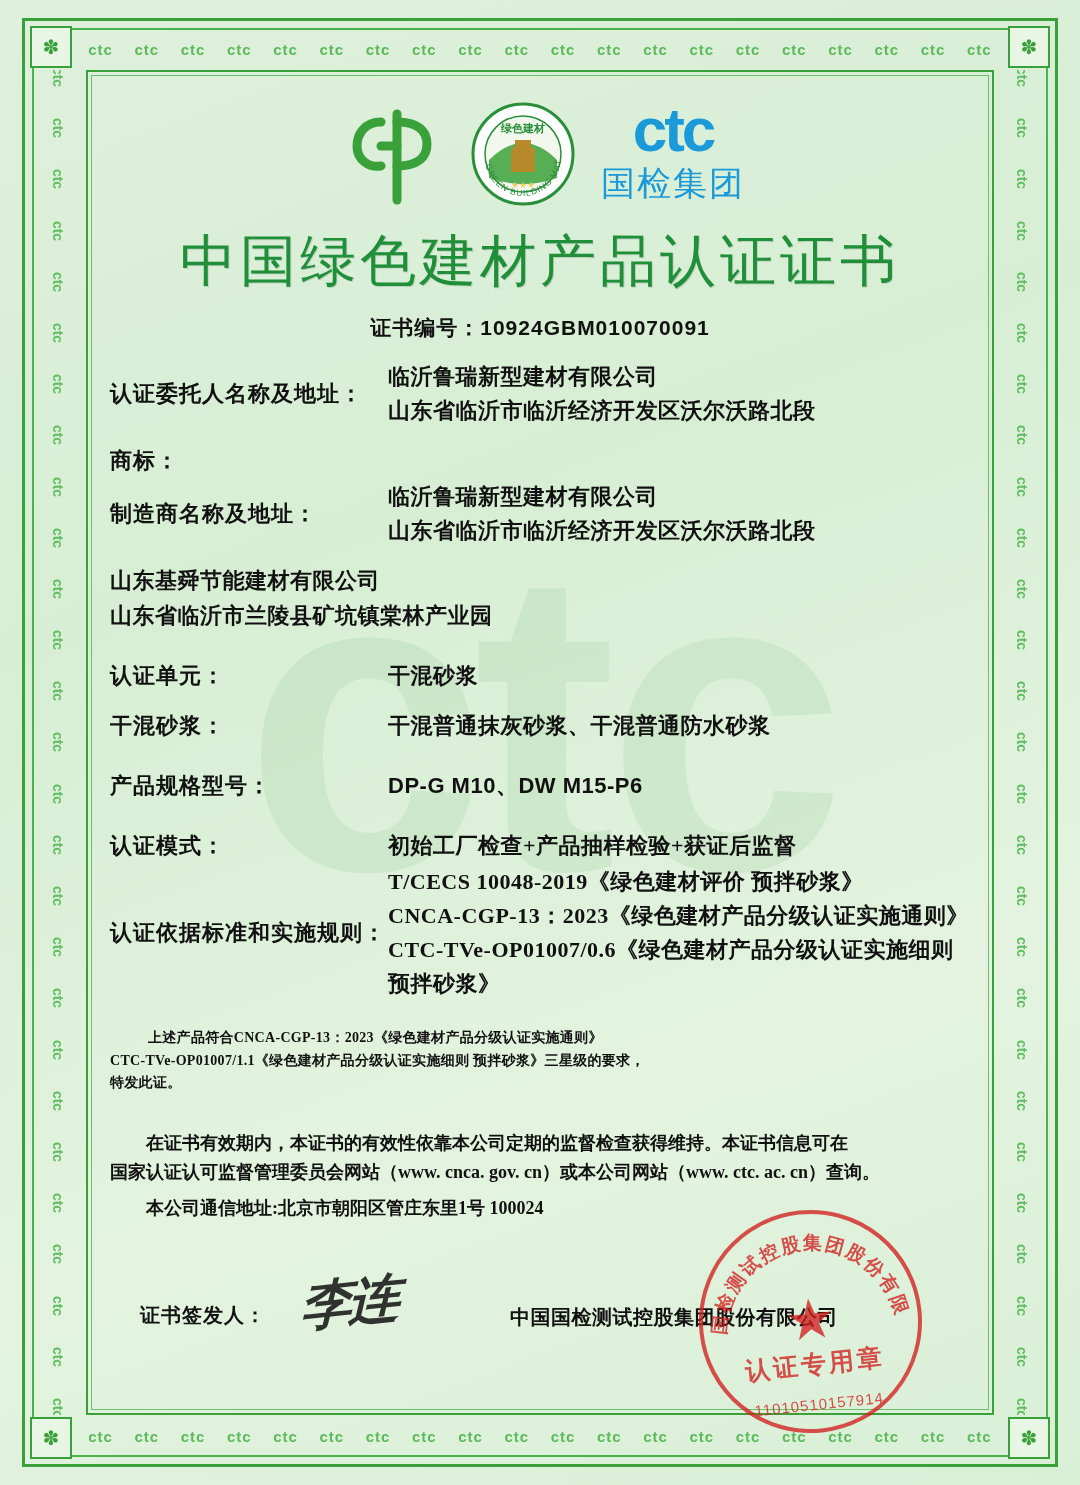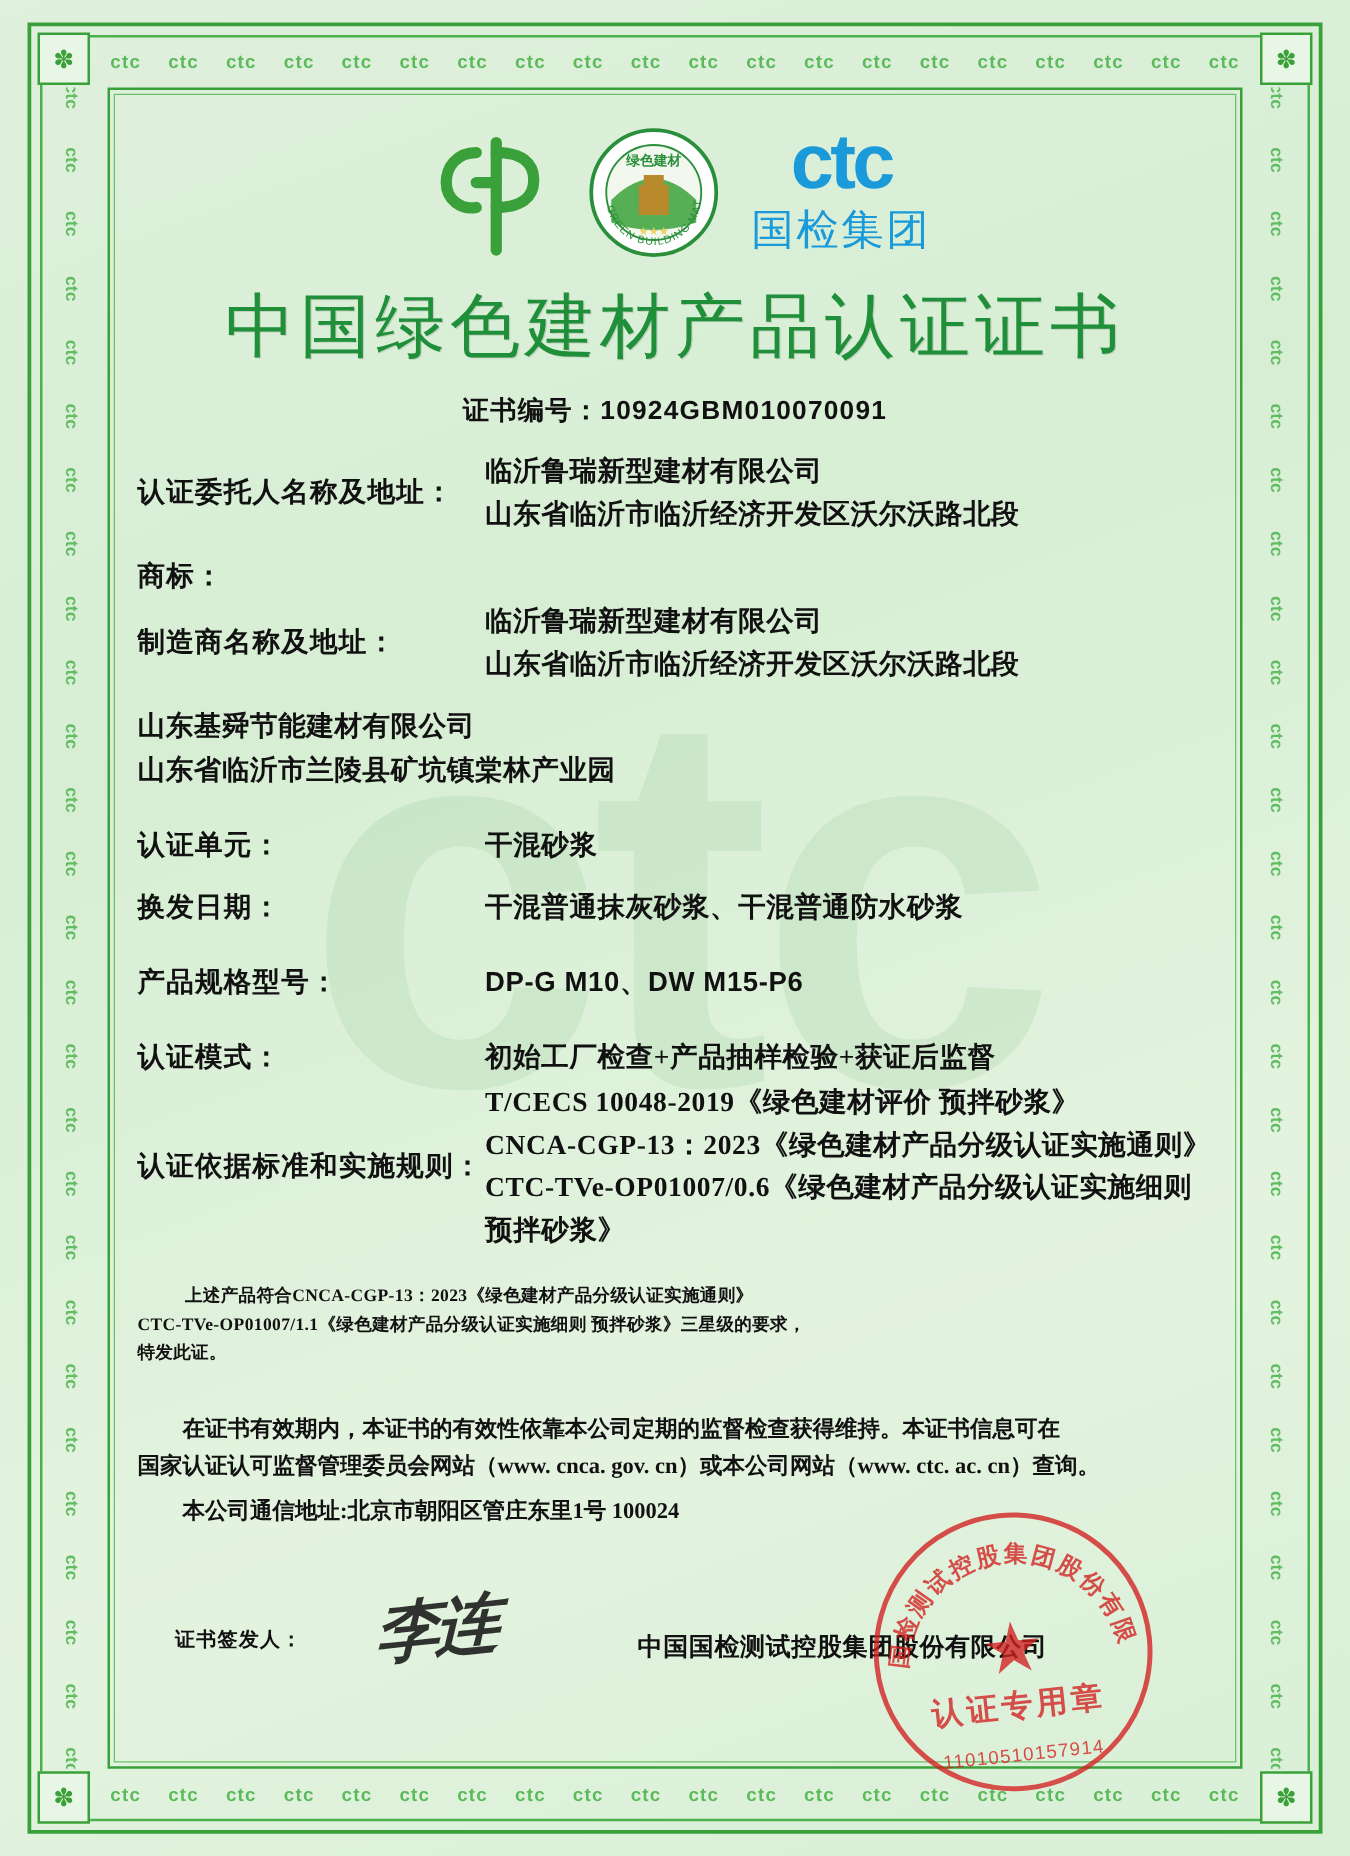--- a/index.html
+++ b/index.html
@@ -229,21 +229,21 @@
   .notice .addr { display: block; text-indent: 36px; margin-top: 6px; }
 
   .signrow {
     position: relative;
     margin-top: 38px;
     height: 96px;
   }
   .signrow .sig-label {
     position: absolute;
     left: 30px; top: 40px;
-    font-size: 16px;
+    font-size: 20px;
     font-weight: bold;
     color: #111;
     letter-spacing: 1px;
   }
   .signature {
     position: absolute;
     left: 190px; top: 6px;
     font-family: "Liberation Serif", serif;
     font-size: 52px;
     color: #222;
@@ -513,21 +513,21 @@
       <div class="gap-md"></div>
 
       <div class="row">
         <div class="lbl">认证单元：</div>
         <div class="val">干混砂浆</div>
       </div>
 
       <div class="gap-sm"></div>
 
       <div class="row">
-        <div class="lbl">换发日期：</div>
+        <div class="lbl">干混砂浆：</div>
         <div class="val">干混普通抹灰砂浆、干混普通防水砂浆</div>
       </div>
 
       <div class="gap-md"></div>
 
       <div class="row">
         <div class="lbl">产品规格型号：</div>
         <div class="val mono">DP-G M10、DW M15-P6</div>
       </div>
 

